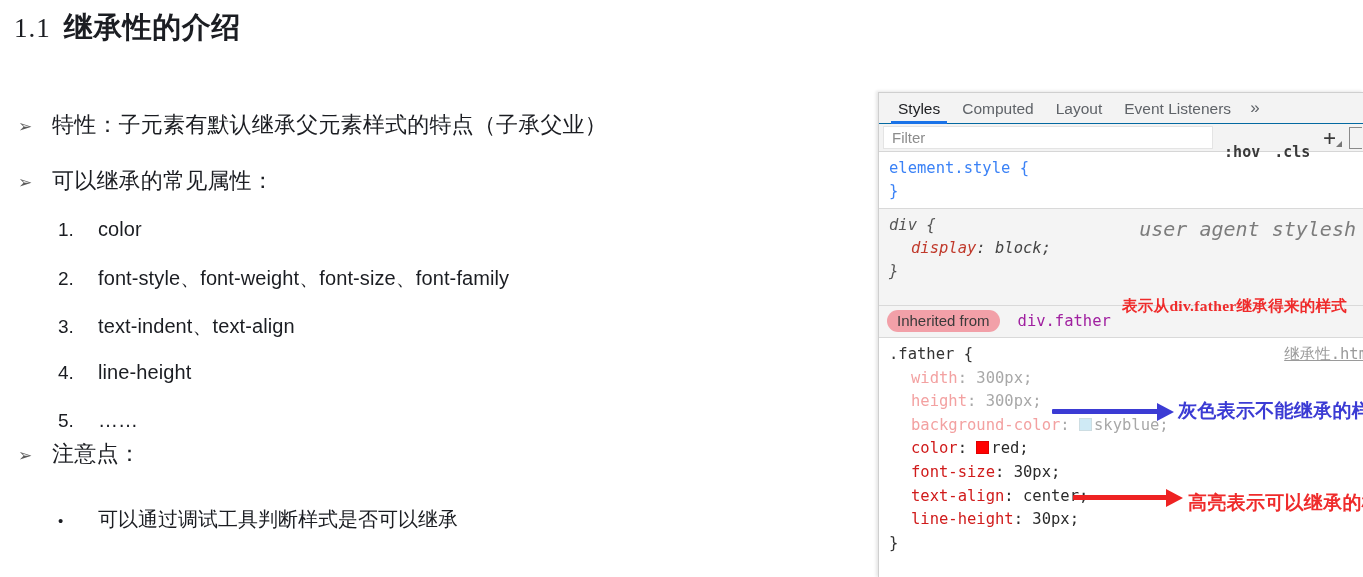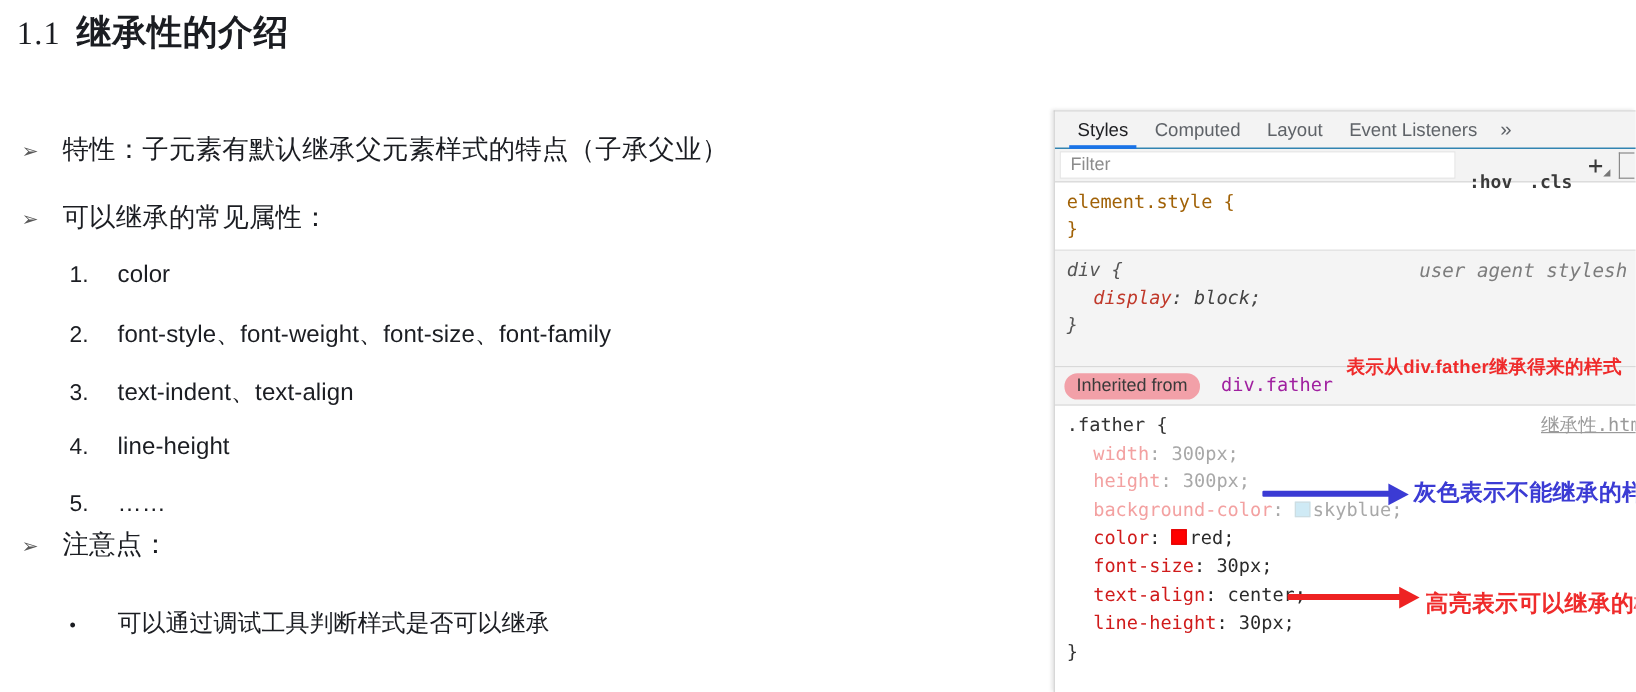--- a/index.html
+++ b/index.html
@@ -124,24 +124,24 @@
 
   
   .rule-block {
     padding: 5px 0 4px 10px;
     font-size: 15.5px;
     line-height: 1.50;
     border-bottom: 1px solid #d9d9d9;
     white-space: nowrap;
   }
   .rule-block.ua { background: #f4f4f4; color: #555; font-style: italic; position: relative; padding-bottom: 22px;}
-  .rule-block.element-style { color: #a16207; }
+  .rule-block.element-style { color: #3b82f6; }
   .ua-src {
     position: absolute; right: 8px; top: 5px;
-    font-style: italic; color: #7c7c7c; font-size: 16px;
+    font-style: italic; color: #7c7c7c; font-size: 20px;
   }
   .decl { padding-left: 22px; }
   .ua .decl-prop { color: #c0392b; font-style: italic; }
   .ua .decl-val  { color: #444; font-style: italic; }
 
   .inherited-bar {
     background: #f4f4f4;
     border-bottom: 1px solid #d9d9d9;
     padding: 6px 8px 7px 8px;
     font-size: 15.5px;
@@ -170,21 +170,21 @@
   .swatch {
     display:inline-block; width:11px; height:11px;
     border:1px solid #b9b9b9; vertical-align: -1px; margin-right: 2px;
   }
   .sw-sky { background:#cfeaf5; border-color:#cddde2; }
   .sw-red { background:#ff0000; border-color:#e00000; }
 
   
   .anno {
     position: absolute;
-    font-family: Liberation Sans, sans-serif;
+    font-family: Liberation Serif, serif;
     font-weight: bold;
     white-space: nowrap;
     letter-spacing: 0.3px;
   }
   .anno.red  { color: #ef2b2b; }
   .anno.blue { color: #3b3bd4; }
 
   .arrow { position: absolute; height: 0; }
   .arrow .shaft { position:absolute; left:0; top:0; height: 5px; border-radius: 1px; }
   .arrow .head {

